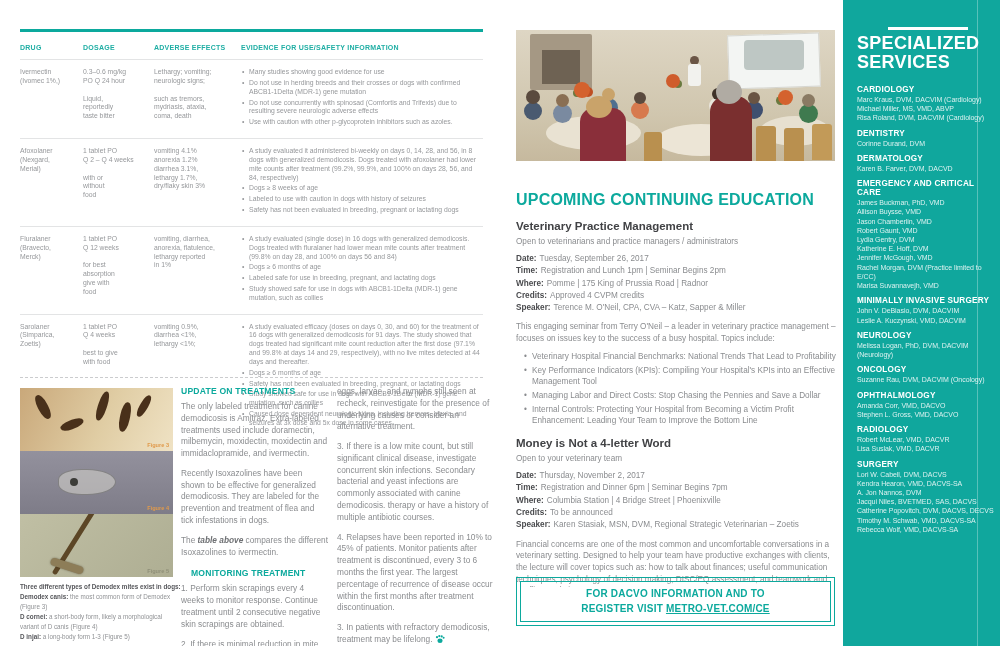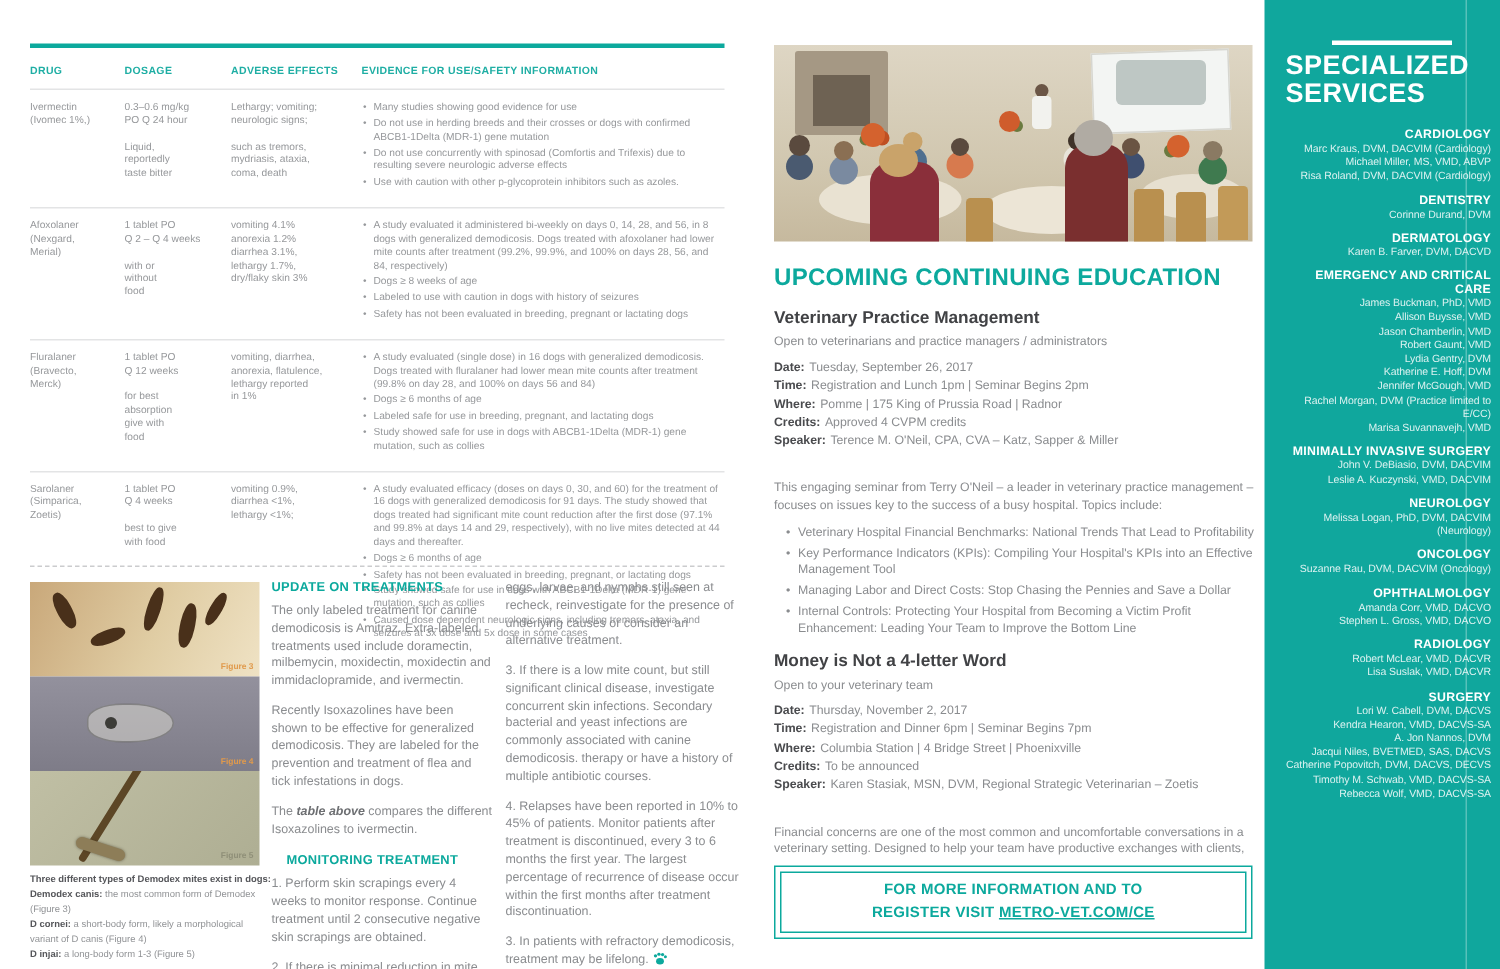--- a/index.html
+++ b/index.html
@@ -40,42 +40,42 @@
   .colC { position: absolute; left: 337px; top: 386px; width: 161px; }
   .sec-h { color: #0CA99D; font-weight: bold; font-size: 8.6px; letter-spacing: .2px; margin: 0 0 5px; }
   .colB p, .colC p { font-size: 8.3px; line-height: 1.42; color: #8A8C8F; margin: 0 0 8px; }
   .colB .mon-h { margin-top: 10px; padding-left: 10px; }
   .tbl-ref b { color: #6d6f72; font-style: italic; }
   .paw-svg { display: inline-block; vertical-align: -2px; margin-left: 3px; }
 
   
   .photo { position: absolute; left: 516px; top: 30px; width: 319px; height: 131px; overflow: hidden; background: linear-gradient(180deg, #ded6c4, #d0c6ae 65%, #c6b99e); }
   .ph { position: absolute; }
-  .ce { position: absolute; left: 516px; top: 177px; width: 321px; height: 396px; overflow: hidden; }
+  .ce { position: absolute; left: 516px; top: 191px; width: 321px; height: 396px; overflow: hidden; }
   .ce-h1 { color: #0CA99D; font-size: 16px; font-weight: bold; letter-spacing: .2px; margin: 0 0 11px; }
   .sem-title { font-size: 11.5px; font-weight: bold; color: #414245; margin: 0 0 5px; }
   .aud { font-size: 8.2px; color: #8A8C8F; margin: 0 0 7px; }
   .meta-row { font-size: 8.2px; line-height: 1.5; color: #8A8C8F; }
   .meta-row b { color: #4A4B4E; margin-right: 3px; }
-  .intro, .sem-body { font-size: 8.2px; line-height: 1.42; color: #8A8C8F; margin: 19px 0 6px; }
+  .intro, .sem-body { font-size: 8.2px; line-height: 1.42; color: #8A8C8F; margin: 7px 0 6px; }
   ul.topics { list-style: none; padding-left: 16px; margin: 2px 0 10px; font-size: 8.2px; line-height: 1.35; color: #8A8C8F; }
   ul.topics li { position: relative; margin-bottom: 3px; }
   ul.topics li::before { content: "•"; position: absolute; left: -8px; top: 0; }
   .sem2 { margin-top: 11px; }
   .infobox { position: absolute; left: 516px; top: 577px; width: 319px; height: 49px; border: 1px solid #0CA99D; display: flex; align-items: center; justify-content: center; text-align: center; }
   .infobox::after { content: ""; position: absolute; inset: 3px; border: 1px solid #0CA99D; pointer-events: none; }
   .infobox-text { font-size: 10px; font-weight: bold; color: #0CA99D; line-height: 1.45; letter-spacing: .2px; }
   .infobox-text a { color: #0CA99D; text-decoration: underline; }
 
   
   .sidebar { position: absolute; left: 843px; top: 0; width: 157px; height: 646px; background: #10A79D; color: #fff; padding: 34px 6px 0 14px; }
   .sb-rule { position: absolute; left: 888px; top: 27px; width: 80px; height: 3px; background: #fff; }
   .sb-edge { position: absolute; left: 977px; top: 0; width: 1px; height: 646px; background: rgba(255,255,255,.3); }
   .sb-title { font-size: 18px; font-weight: bold; line-height: 1.08; letter-spacing: .3px; margin-bottom: 12px; }
-  .svc { margin-top: 6px; text-align: right; }
+  .svc { margin-top: 6px; }
   .svc-h { font-size: 8.2px; font-weight: bold; letter-spacing: .2px; margin-bottom: 1px; }
   .svc-n { font-size: 7px; line-height: 1.32; color: rgba(255,255,255,.85); white-space: pre-line; letter-spacing: -.05px; }
 </style>
 </head>
 <body>
 
 <div class="page">
 
   <div class="top-rule"></div>
 
@@ -296,21 +296,21 @@
         <div class="meta-row"><b>Time:</b><span>Registration and Dinner 6pm | Seminar Begins 7pm</span></div>
         <div class="meta-row"><b>Where:</b><span>Columbia Station | 4 Bridge Street | Phoenixville</span></div>
         <div class="meta-row"><b>Credits:</b><span>To be announced</span></div>
         <div class="meta-row"><b>Speaker:</b><span>Karen Stasiak, MSN, DVM, Regional Strategic Veterinarian – Zoetis</span></div>
       </div>
     <p class="sem-body">Financial concerns are one of the most common and uncomfortable conversations in a veterinary setting. Designed to help your team have productive exchanges with clients, the lecture will cover topics such as: how to talk about finances; useful communication techniques; psychology of decision making; DISC/EQ assessment; and teamwork and conflict resolution.</p>
   </div>
 
   <div class="infobox">
     <div class="infobox-text">
-      <div>FOR MORE INFORMATION AND TO</div>
+      <div>FOR DACVO INFORMATION AND TO</div>
       <div><span>REGISTER VISIT </span><a href="#">METRO-VET.COM/CE</a></div>
     </div>
   </div>
 
   <div class="sidebar">
     <div class="sb-title">
       <div>SPECIALIZED</div>
       <div>SERVICES</div>
     </div>
     <div>

